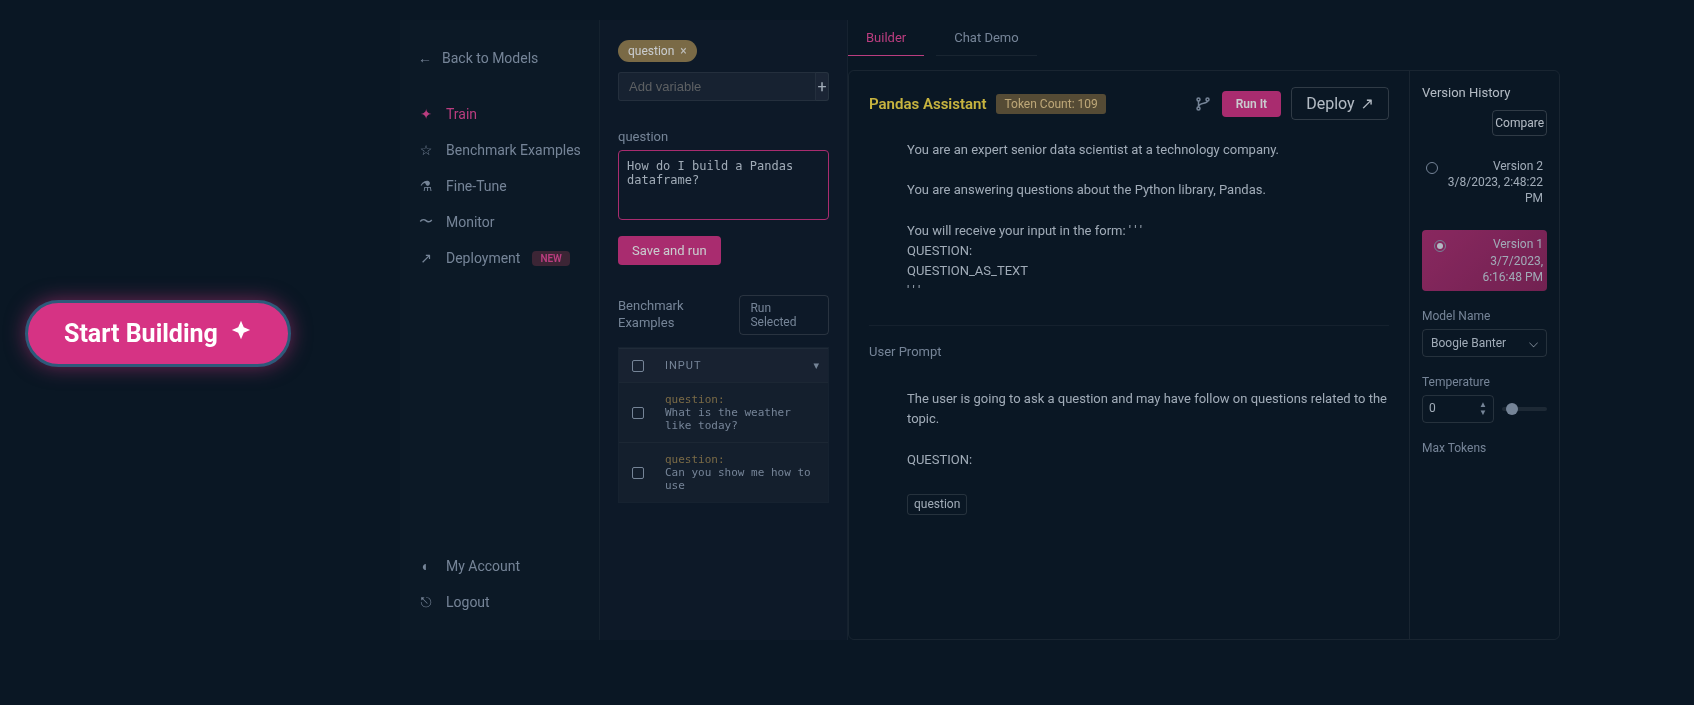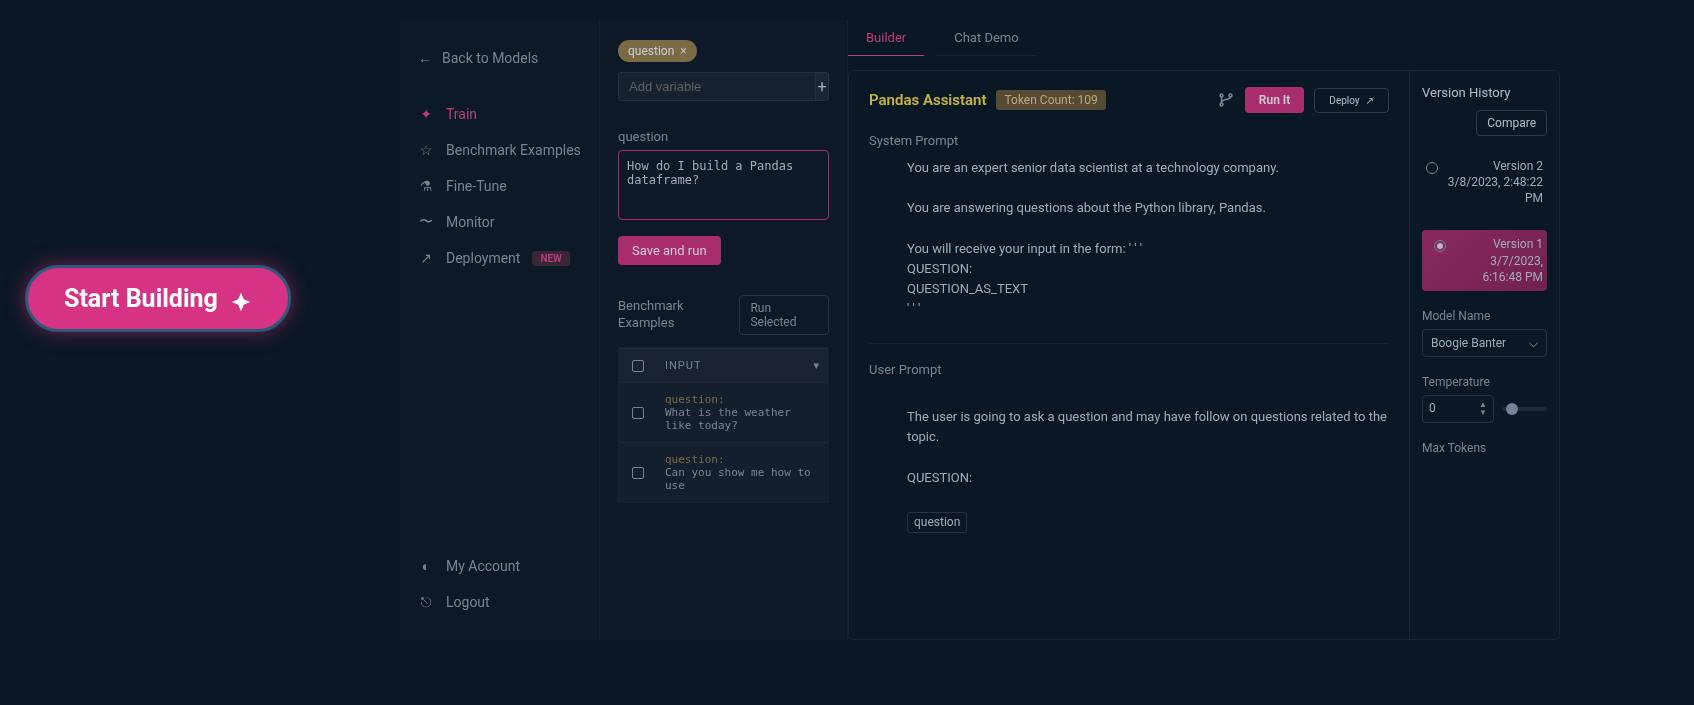--- a/index.html
+++ b/index.html
@@ -22,23 +22,23 @@
 }
 .hero h1 {
   font-size: 86px;
   font-weight: 800;
   line-height: 1.05;
   color: #fff;
   letter-spacing: -0.5px;
 }
 .hero-btn {
   display: inline-flex;
-  align-items: flex-end;
+  align-items: flex-start;
   gap: 12px;
-  margin-top: 40px;
+  margin-top: 75px;
   padding: 16px 36px;
   background: #d63384;
   border-radius: 999px;
   border: 3px solid #2d5a7a;
   box-shadow: 0 0 20px rgba(214,51,132,0.5);
   color: #fff;
   font-size: 25px;
   font-weight: 700;
   cursor: pointer;
 }
@@ -259,21 +259,21 @@
   color: #fff;
   font-size: 12px;
   font-weight: 600;
   cursor: pointer;
 }
 .deploy-btn {
   border: 1px solid rgba(255,255,255,0.2);
   padding: 6px 14px;
   border-radius: 4px;
   color: #e2e8f0;
-  font-size: 10px;
+  font-size: 16px;
   display: inline-flex;
   align-items: center;
   gap: 6px;
   cursor: pointer;
 }
 .sect-label {
   color: #94a3b8;
   font-size: 13px;
   margin-bottom: 10px;
 }
@@ -307,21 +307,21 @@
 }
 .vh-header {
   display: flex;
   flex-direction: column;
   gap: 8px;
   margin-bottom: 16px;
 }
 .vh-title { font-size: 13px; color: #e2e8f0; line-height:1.3; }
 .compare-btn {
   border: 1px solid rgba(255,255,255,0.2);
-  padding: 5px 10px;
+  padding: 5px 2px;
   border-radius: 4px;
   font-size: 12px;
   color: #e2e8f0;
   cursor: pointer;
   align-self: flex-end;
 }
 .version-item {
   display: flex;
   gap: 8px;
   margin-bottom: 18px;
@@ -501,21 +501,20 @@
                 <path d="M6 8v8M18 8c0 4-12 2-12 8"></path>
               </svg>
             <div class="run-it-btn">Run It</div>
             <div class="deploy-btn">
               <span>Deploy</span>
               <span>↗</span>
             </div>
           </div>
         </div>
 
-        <div class="sect-label">System Prompt</div>
         <div class="sect-body">You are an expert senior data scientist at a technology company.
 
 You are answering questions about the Python library, Pandas.
 
 You will receive your input in the form: ' ' '
 QUESTION:
 QUESTION_AS_TEXT
 ' ' '</div>
 
         <div class="divider"></div>

